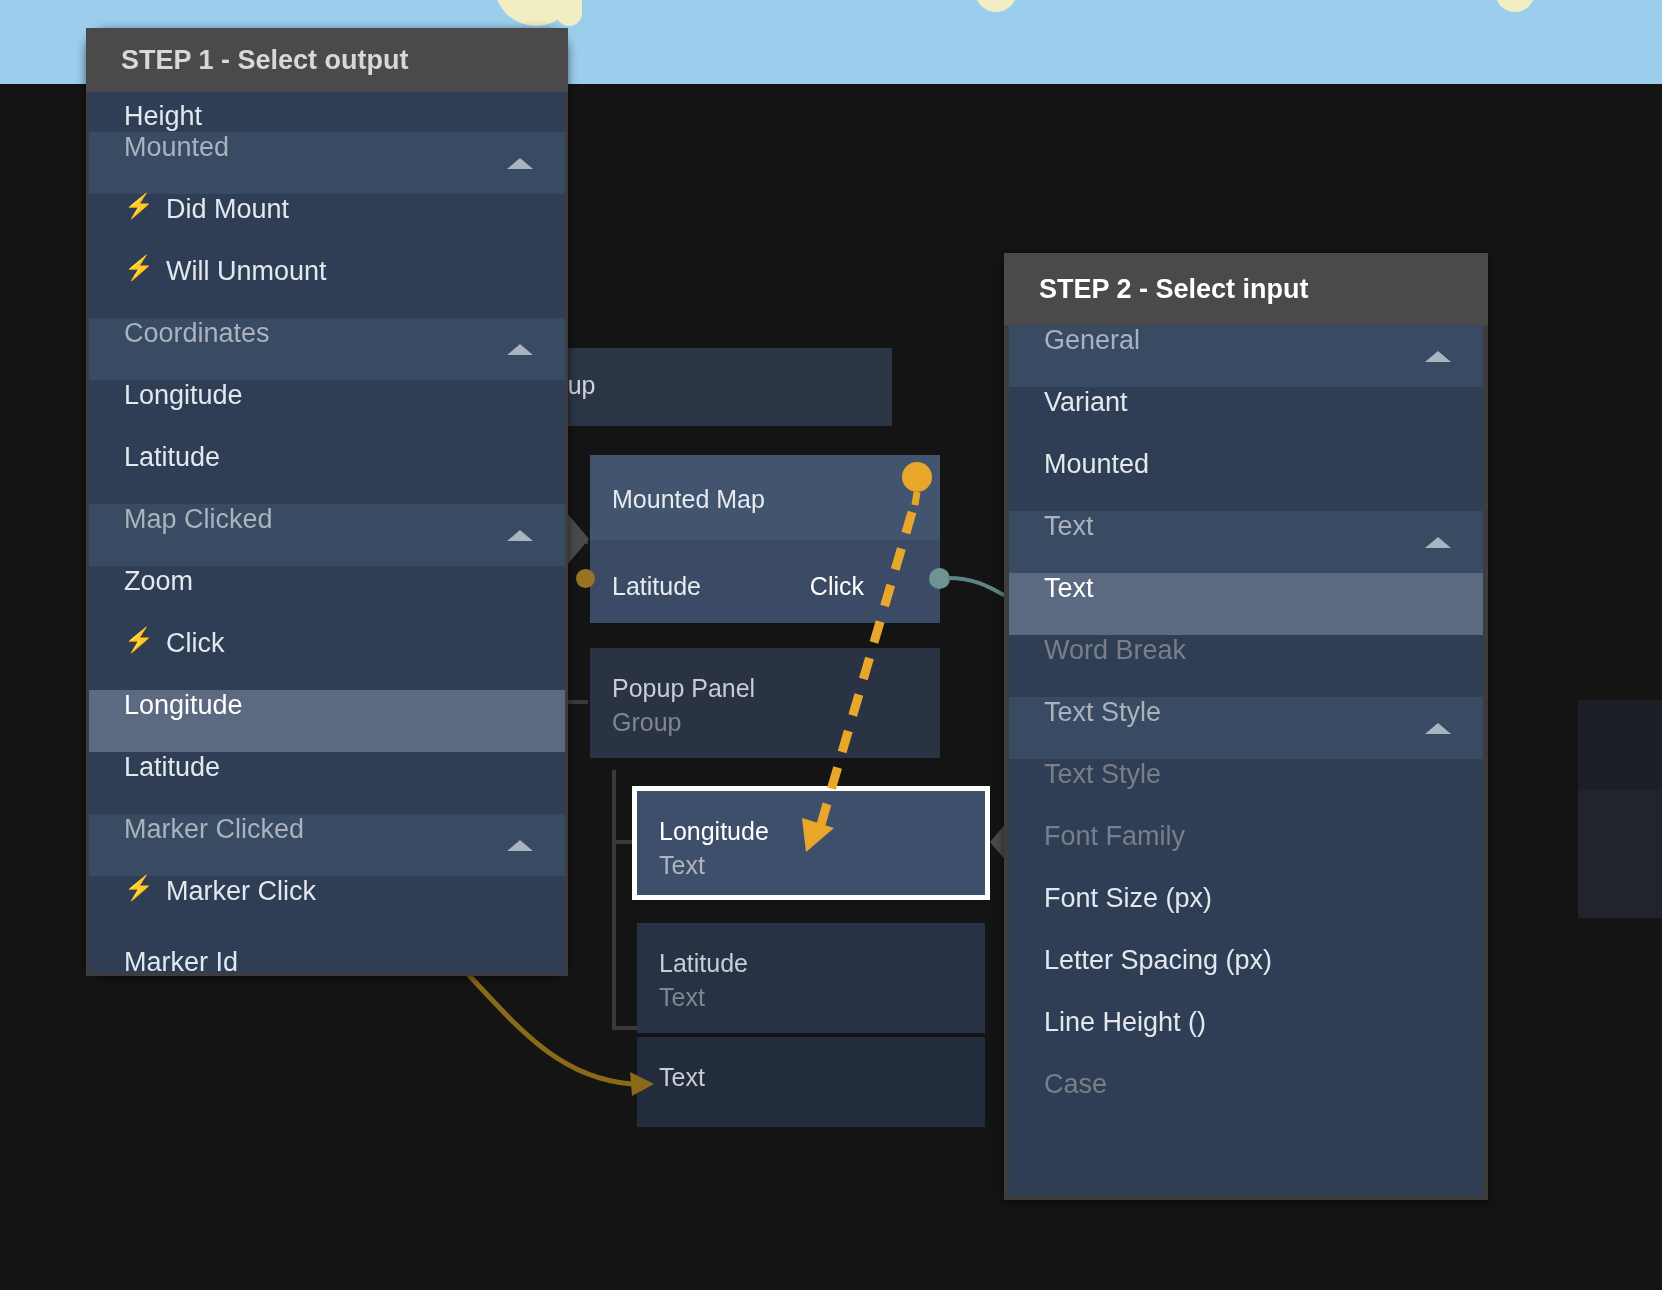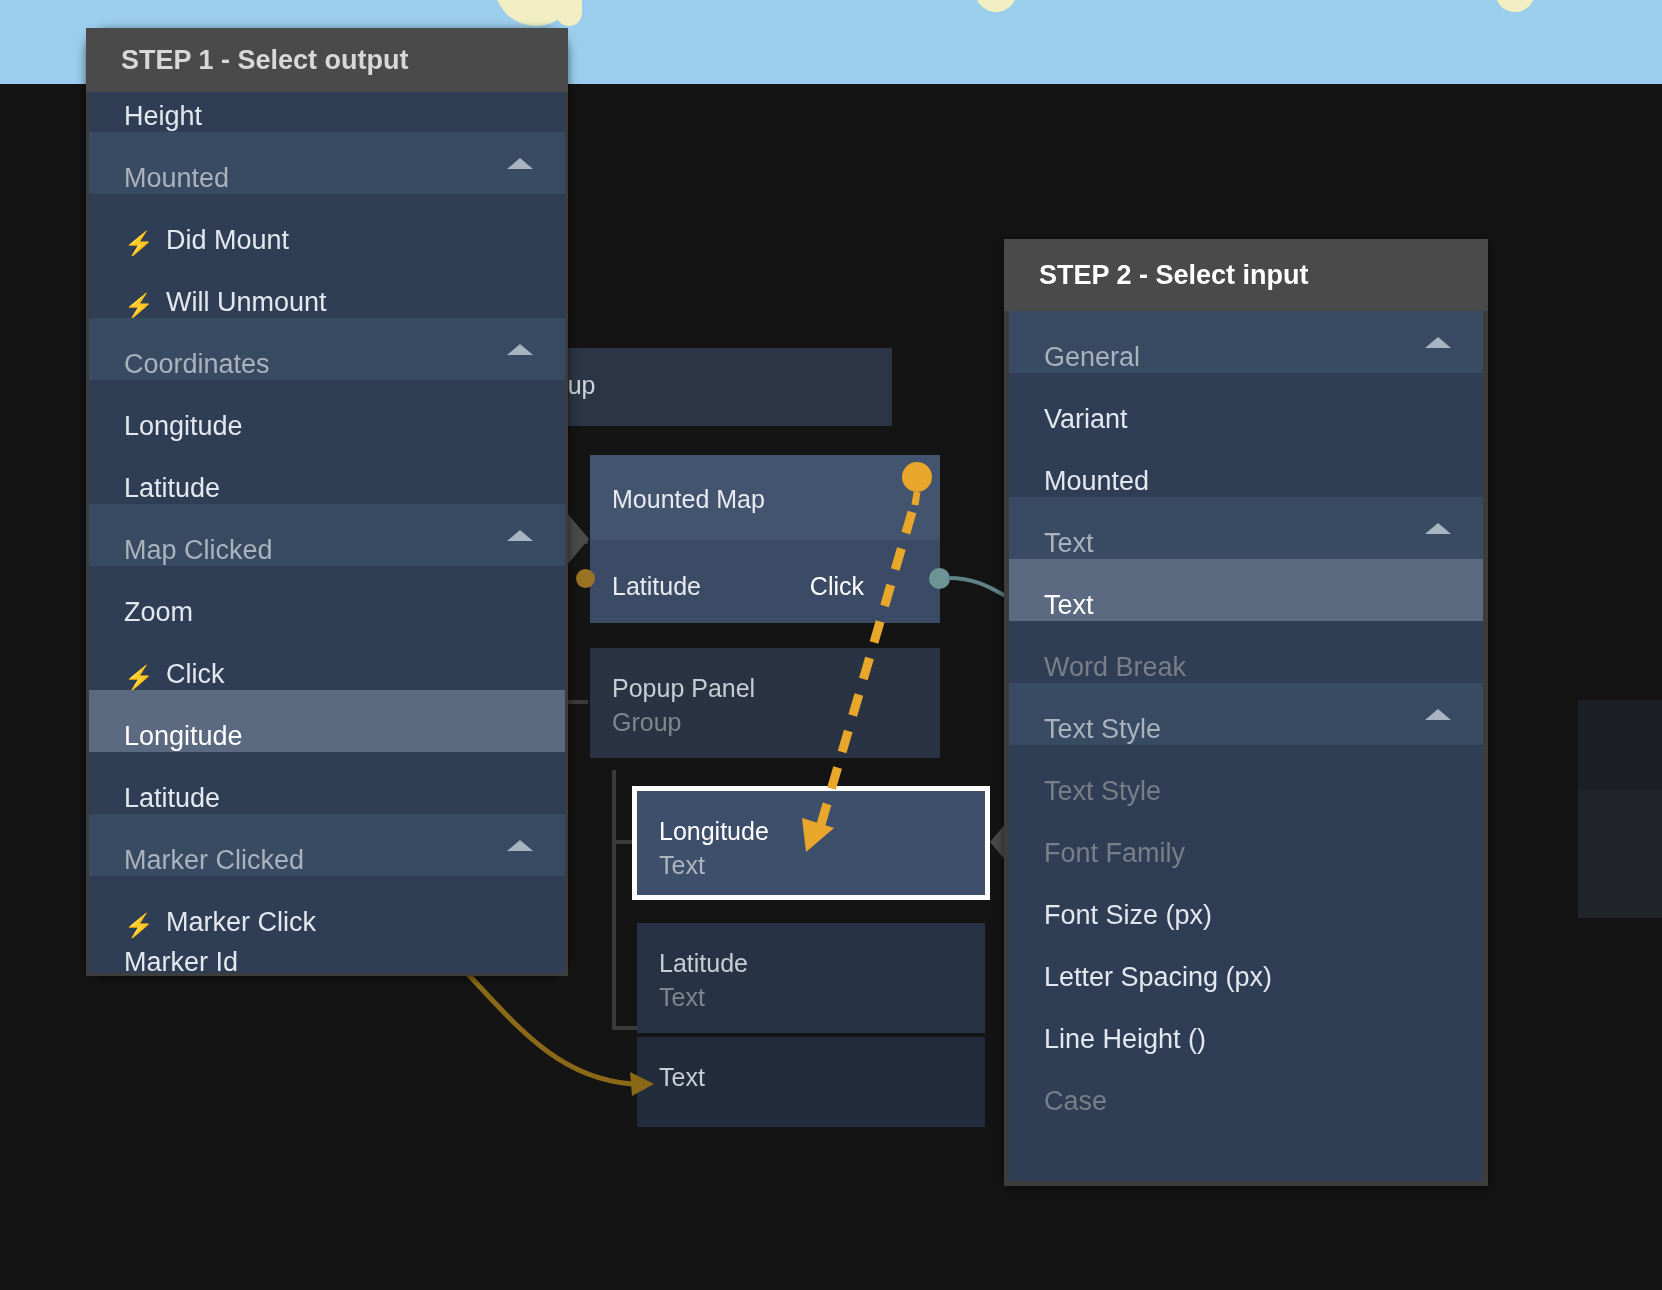--- a/index.html
+++ b/index.html
@@ -109,21 +109,21 @@
   .panel-header{
     background:#4a4a4a;color:#d8d8d8;
     font-size:27px;font-weight:bold;
     display:flex;align-items:center;
     padding-left:35px;box-sizing:border-box;
   }
   .panel-list{position:relative;overflow:hidden;box-sizing:border-box;}
 
   .li{
     position:relative;box-sizing:border-box;
-    display:flex;align-items:flex-end;
+    display:flex;align-items:flex-start;
     font-size:27px;
     padding-left:35px;
   }
   .li.group{background:#394a63;color:#a9b2bd;}
   .li.item{background:#2f3e55;color:#e3e8ee;}
   .li.item.disabled{color:#787f88;}
   .li.item.selected{background:#5b6a81;color:#ffffff;}
   .li .bolt{
     display:inline-block;width:30px;margin-right:12px;
     color:#ffffff;font-size:27px;line-height:1;
@@ -146,21 +146,21 @@
     border-bottom:3px solid #3d3d3d;
   }
   #step1 .li{height:62px;}
   #step1 .li.clip-top{height:40px;align-items:flex-end;}
   .scroll-track-1{
     position:absolute;right:11px;top:264px;width:13px;height:500px;
     background:#9aa0a8;border-radius:7px;
   }
 
   
-  #step2{left:1004px;top:239px;width:484px;}
+  #step2{left:1004px;top:253px;width:484px;}
   #step2 .panel-header{height:72px;color:#ffffff;}
   #step2 .panel-list{
     width:484px;height:875px;background:#2f3e55;
     border:5px solid #3d3d3d;border-top:none;
   }
   #step2 .li{height:62px;}
   .scroll-track-2{
     position:absolute;right:6px;top:8px;width:10px;height:262px;
     background:#9aa0a8;border-radius:6px;
   }

